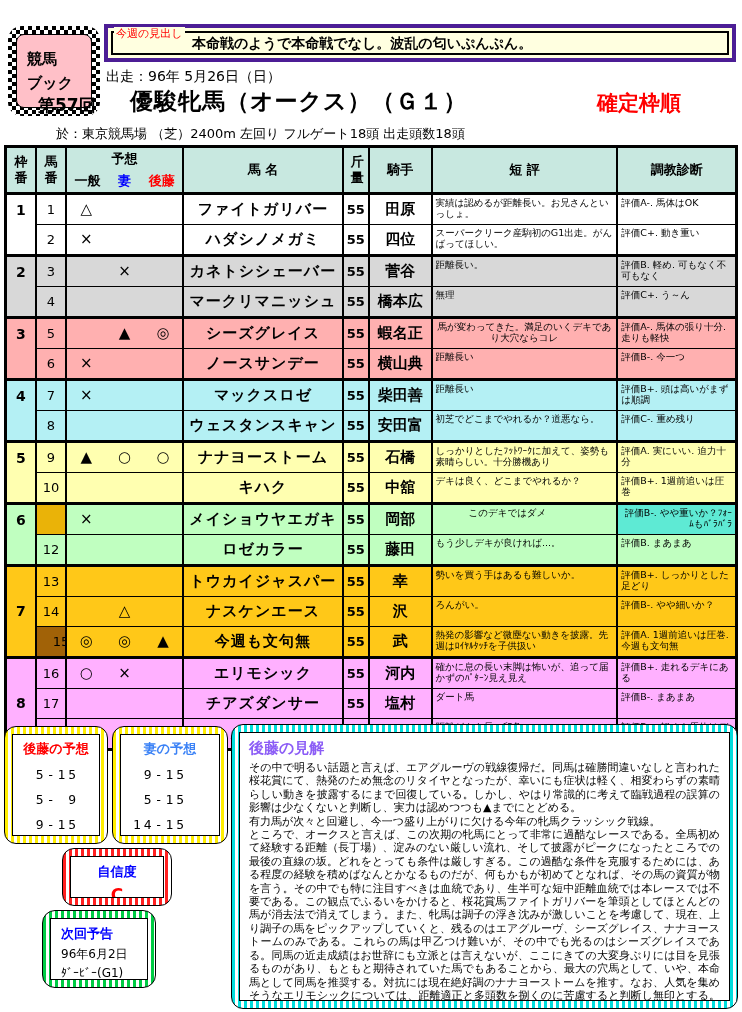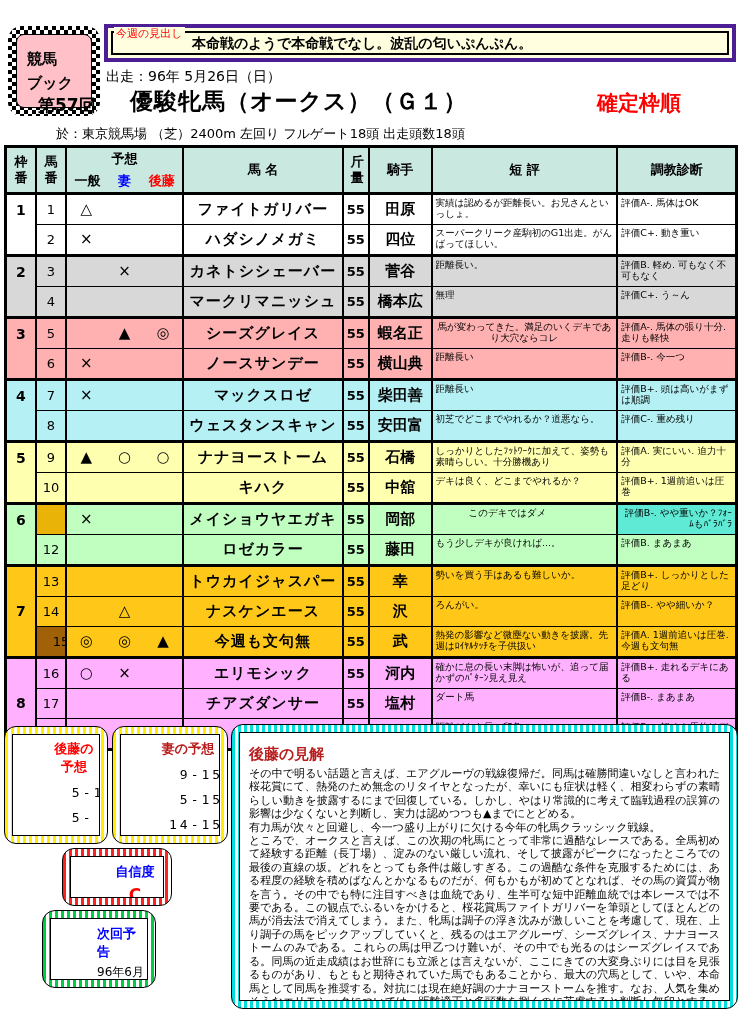--- a/index.html
+++ b/index.html
@@ -53,33 +53,33 @@
   td.c-weight{text-align:center;font-size:13px;font-weight:bold;vertical-align:middle;}
   td.c-jockey{text-align:center;font-size:15px;font-weight:bold;vertical-align:middle;white-space:nowrap;}
   td.c-comment,td.c-training{font-size:9.5px;line-height:11px;vertical-align:top;padding:2px 3px;}
 
   
   .stripebox{position:absolute;box-sizing:border-box;border:1px solid #000;border-radius:12px;padding:7px;}
   .sb-yellow{background:repeating-linear-gradient(90deg,#ffee00 0 3px,#fff 3px 6px);}
   .sb-red{background:repeating-linear-gradient(90deg,#ff2020 0 3px,#fff 3px 6px);}
   .sb-green{background:repeating-linear-gradient(90deg,#00cc44 0 3px,#fff 3px 6px);}
   .sb-cyan{background:repeating-linear-gradient(90deg,#00dddd 0 3px,#fff 3px 6px);}
-  .sb-inner{background:#fff;border:1px solid #000;width:100%;height:100%;box-sizing:border-box;overflow:hidden;padding-left:36px;}
+  .sb-inner{background:#fff;border:1px solid #000;width:100%;height:100%;box-sizing:border-box;overflow:hidden;}
 
   .pred-title{font-size:13px;font-weight:bold;text-align:center;margin-top:5px;}
   .pred-title.goto{color:#ff0000;}
-  .pred-title.tsuma{color:#b91c1c;}
+  .pred-title.tsuma{color:#3b82f6;}
   .pred-pairs{font-family:"DejaVu Sans Mono","Liberation Mono",monospace;font-size:13px;letter-spacing:3px;
         line-height:25px;white-space:pre;padding-left:12px;margin-top:4px;color:#000;}
   .conf-title{color:#0000ff;font-size:13px;font-weight:bold;text-align:center;margin-top:6px;}
   .conf-value{color:#ff0000;font-size:17px;font-weight:bold;text-align:center;margin-top:4px;}
   .next-title{color:#0000ff;font-size:13px;font-weight:bold;margin:6px 0 2px 10px;}
   .next-line{font-size:12px;line-height:19px;margin-left:10px;color:#000;}
 
-  .opinion-title{color:#b91c1c;font-size:15px;font-weight:bold;margin:8px 0 3px 0;}
+  .opinion-title{color:#8b5cf6;font-size:15px;font-weight:bold;margin:2px 0 3px 0;}
   .opinion-body p{margin:0;font-size:11px;line-height:13.4px;text-align:justify;color:#000;}
 </style>
 </head>
 <body>
 
 <div class="page">
 
   <div class="logo">
     <div class="logo-inner">
       <div>競馬</div>

